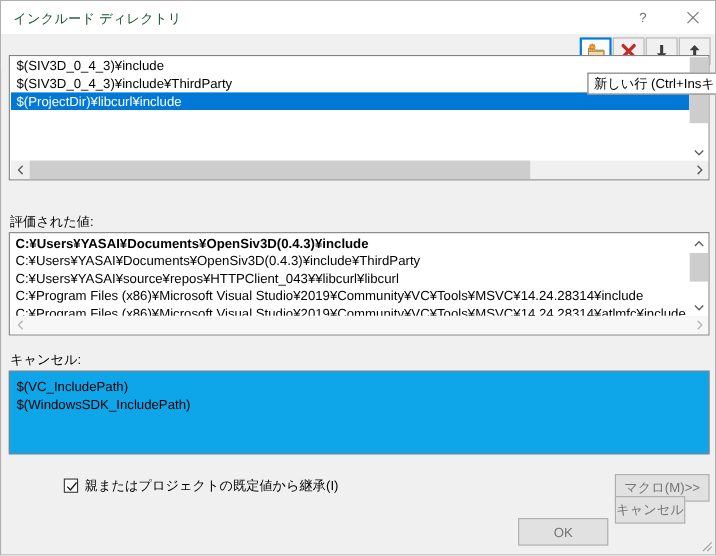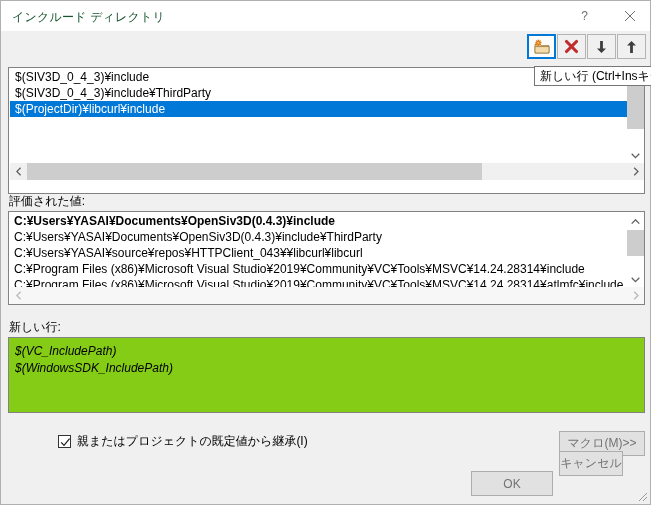--- a/index.html
+++ b/index.html
@@ -131,22 +131,22 @@
     color: #000;
     box-sizing: border-box;
   }
   .row.selected {
     background: #0078d7;
     color: #ffffff;
   }
 
   
   #main-list {
-    left: 7px; top: 66px;
-    width: 637px; height: 127px;
+    left: 7px; top: 49px;
+    width: 637px; height: 114px;
   }
   #main-list .rowarea { width: 617px; }
 
   
   .vscroll {
     position: absolute;
     top: 1px;
     width: 17px;
     background: #ffffff;
   }
@@ -211,22 +211,21 @@
     left: 7px; top: 210px;
     width: 637px; height: 94px;
   }
   #evaluated-box .rowarea { width: 617px; }
   #evaluated-box .row { color: #000; }
 
   
   #inherited-box {
     left: 7px; top: 336px;
     width: 637px; height: 76px;
-    background: #84cc16;
-    font-style: italic;
+    background: #0ea5e9;
   }
   #inherited-box .rowarea { width: 630px; }
   #inherited-box .row { line-height: 17px; height: 17px; }
 
   
   #inherit-check-row {
     position: absolute;
     left: 9px; top: 431px;
     display: flex;
     align-items: center;
@@ -400,21 +399,21 @@
           </svg>
       </div>
       <div class="sb-harrow" style="right:0; color:#b8b8b8;">
         <svg width="6" height="9" viewBox="0 0 6 9">
             <path d="M1.2 0.7 L5 4.5 L1.2 8.3" fill="none" stroke="#b8b8b8" stroke-width="1.3"></path>
           </svg>
       </div>
     </div>
   </div>
 
-  <div class="section-label" id="label-inherited">新しい行:</div>
+  <div class="section-label" id="label-inherited">キャンセル:</div>
 
   <div class="listbox" id="inherited-box">
     <div class="rowarea" style="left:6px; top:5px;">
       <div class="row" style="padding-left:0;">$(VC_IncludePath)</div>
       <div class="row" style="padding-left:0;">$(WindowsSDK_IncludePath)</div>
     </div>
   </div>
 
   <div id="inherit-check-row">
     <span class="checkbox-glyph">

